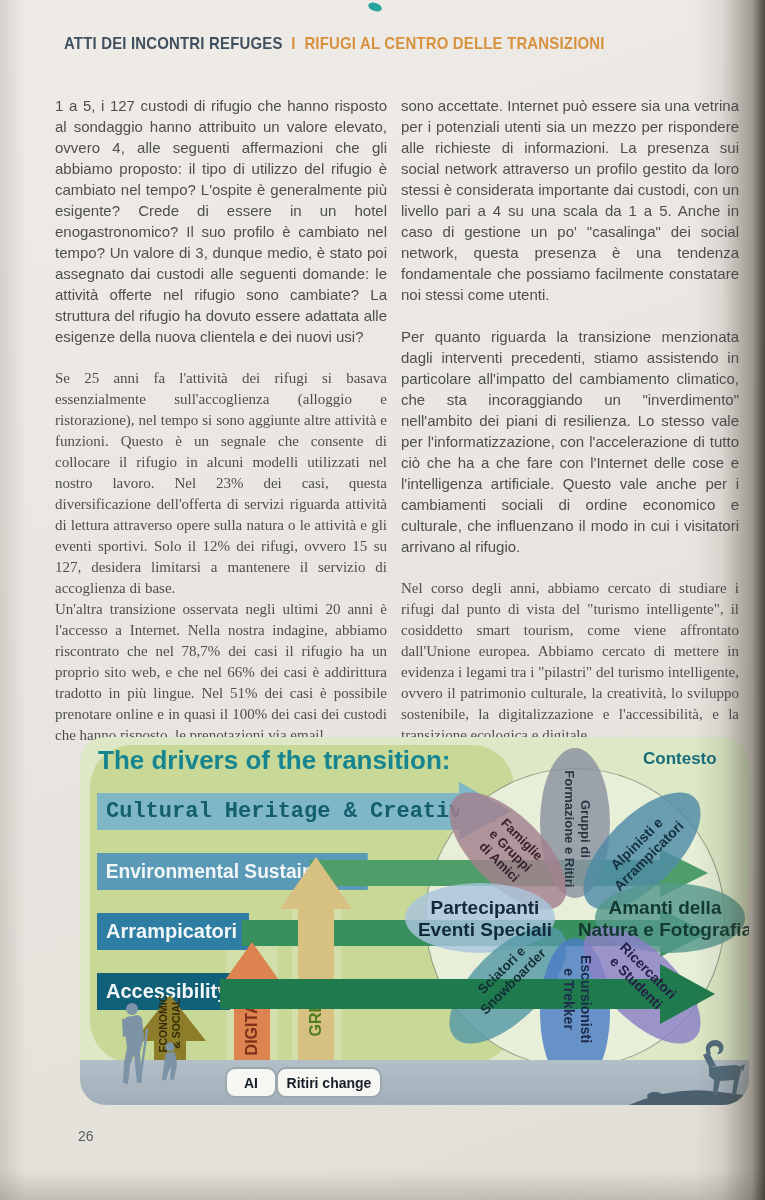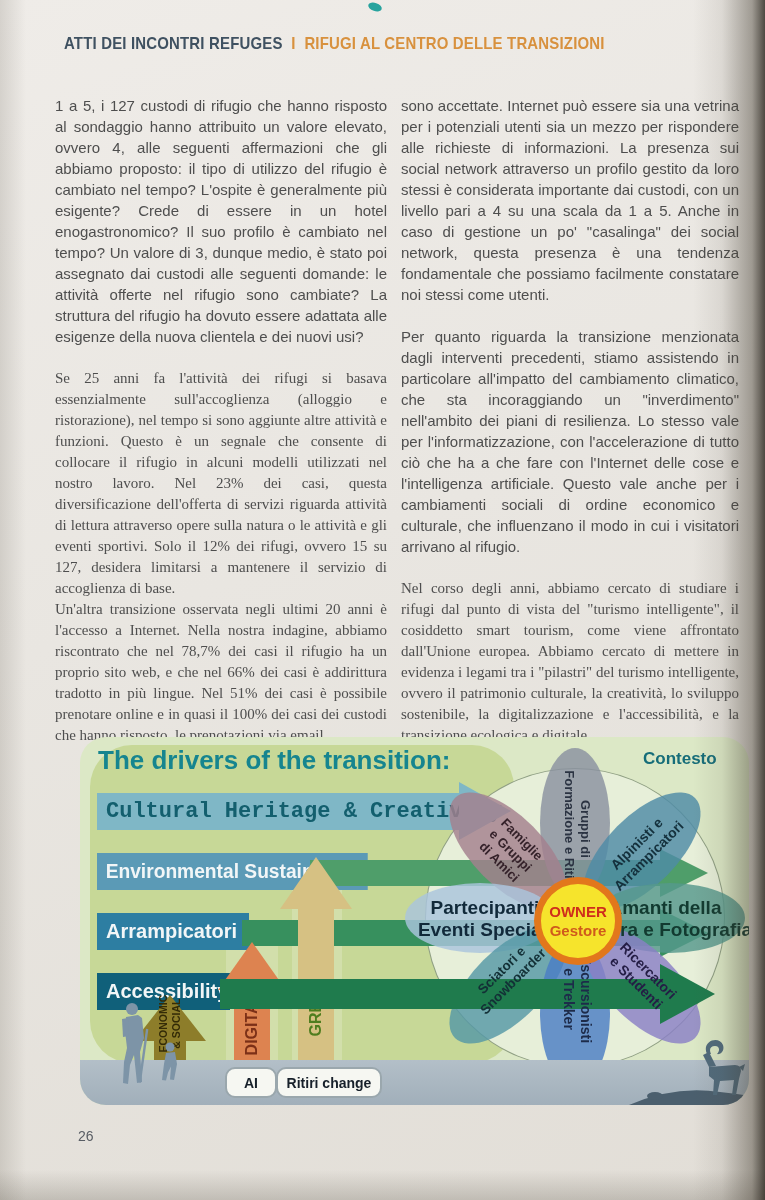--- a/index.html
+++ b/index.html
@@ -230,24 +230,20 @@
 Eventi Speciali</div>
     <div class="plabel pl-right">Amanti della
 Natura e Fotografia</div>
     <div class="plabel pl-ll">Sciatori e
 Snowboarder</div>
     <div class="plabel pl-bottom">Escursionisti
 e Trekker</div>
     <div class="plabel pl-lr">Ricercatori
 e Studenti</div>
 
-    <div class="owner">
-      <span class="o1">OWNER</span>
-      <span class="o2">Gestore</span>
-    </div>
   </div>
 
   <div class="page-num">26</div>
 
   <div class="edge-left"></div>
   <div class="edge-bottom"></div>
   <div class="edge-right"></div>
 </div>
 
 </body></html>

